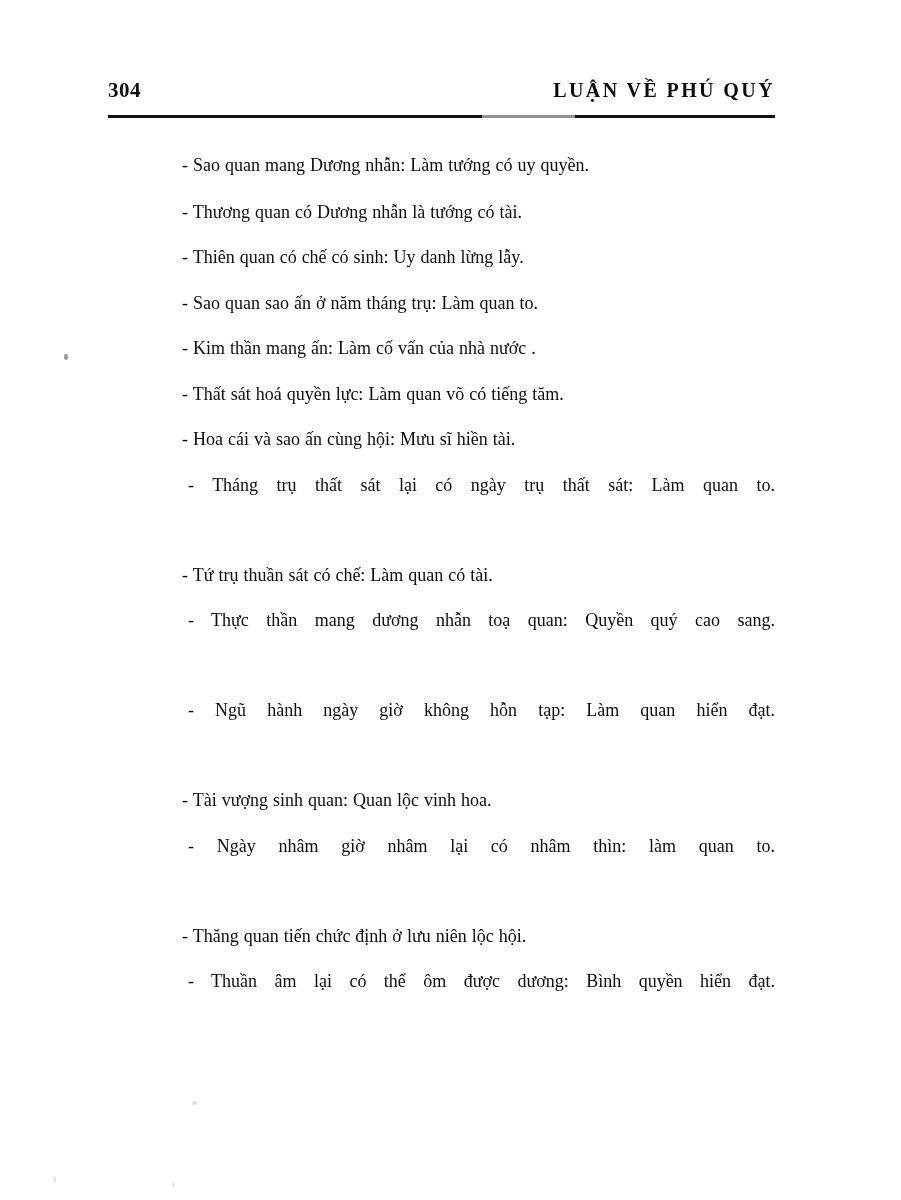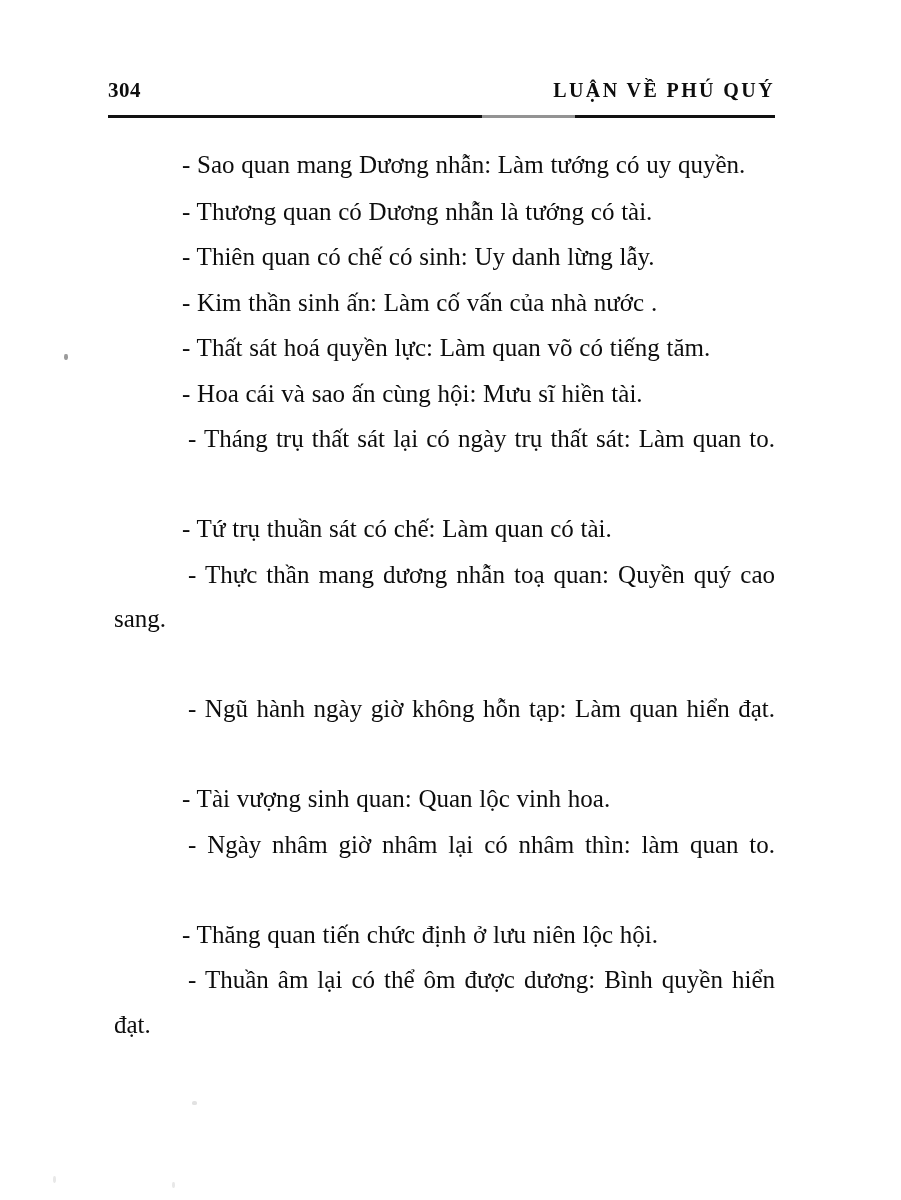--- a/index.html
+++ b/index.html
@@ -68,21 +68,21 @@
   .body-text {
     position: absolute;
     left: 108px;
     top: 143px;
     width: 667px;
   }
 
   .para {
     margin: 0 0 1px 0;
     padding: 0;
-    font-size: 25px;
+    font-size: 18px;
     line-height: 44.5px;
     text-align: justify;
     text-indent: 74px;
     text-justify: inter-word;
     word-spacing: 0.5px;
   }
 
   
   .para.single {
     text-align: left;
@@ -122,21 +122,22 @@
     <span class="folio">304</span>
     <span class="running-title">LUẬN VỀ PHÚ QUÝ</span>
   </div>
 
   <div class="header-rule"></div>
 
   <div class="body-text">
     <p class="para single">- Sao quan mang Dương nhẫn: Làm tướng có uy quyền.</p>
     <p class="para single">- Thương quan có Dương nhẫn là tướng có tài.</p>
     <p class="para single">- Thiên quan có chế có sinh: Uy danh lừng lẫy.</p>
-    <p class="para single">- Kim thần sinh ấn: Làm cố vấn của nhà nước .</p>
+    <p class="para single">- Sao quan sao ấn ở năm tháng trụ: Làm quan to.</p>
+    <p class="para single">- Kim thần mang ấn: Làm cố vấn của nhà nước .</p>
     <p class="para single">- Thất sát hoá quyền lực: Làm quan võ có tiếng tăm.</p>
     <p class="para single">- Hoa cái và sao ấn cùng hội: Mưu sĩ hiền tài.</p>
     <p class="para wrap">- Tháng trụ thất sát lại có ngày trụ thất sát: Làm quan to.</p>
     <p class="para single">- Tứ trụ thuần sát có chế: Làm quan có tài.</p>
     <p class="para wrap">- Thực thần mang dương nhẫn toạ quan: Quyền quý cao sang.</p>
     <p class="para wrap">- Ngũ hành ngày giờ không hỗn tạp: Làm quan hiển đạt.</p>
     <p class="para single">- Tài vượng sinh quan: Quan lộc vinh hoa.</p>
     <p class="para wrap">- Ngày nhâm giờ nhâm lại có nhâm thìn: làm quan to.</p>
     <p class="para single">- Thăng quan tiến chức định ở lưu niên lộc hội.</p>
     <p class="para wrap">- Thuần âm lại có thể ôm được dương: Bình quyền hiển đạt.</p>

